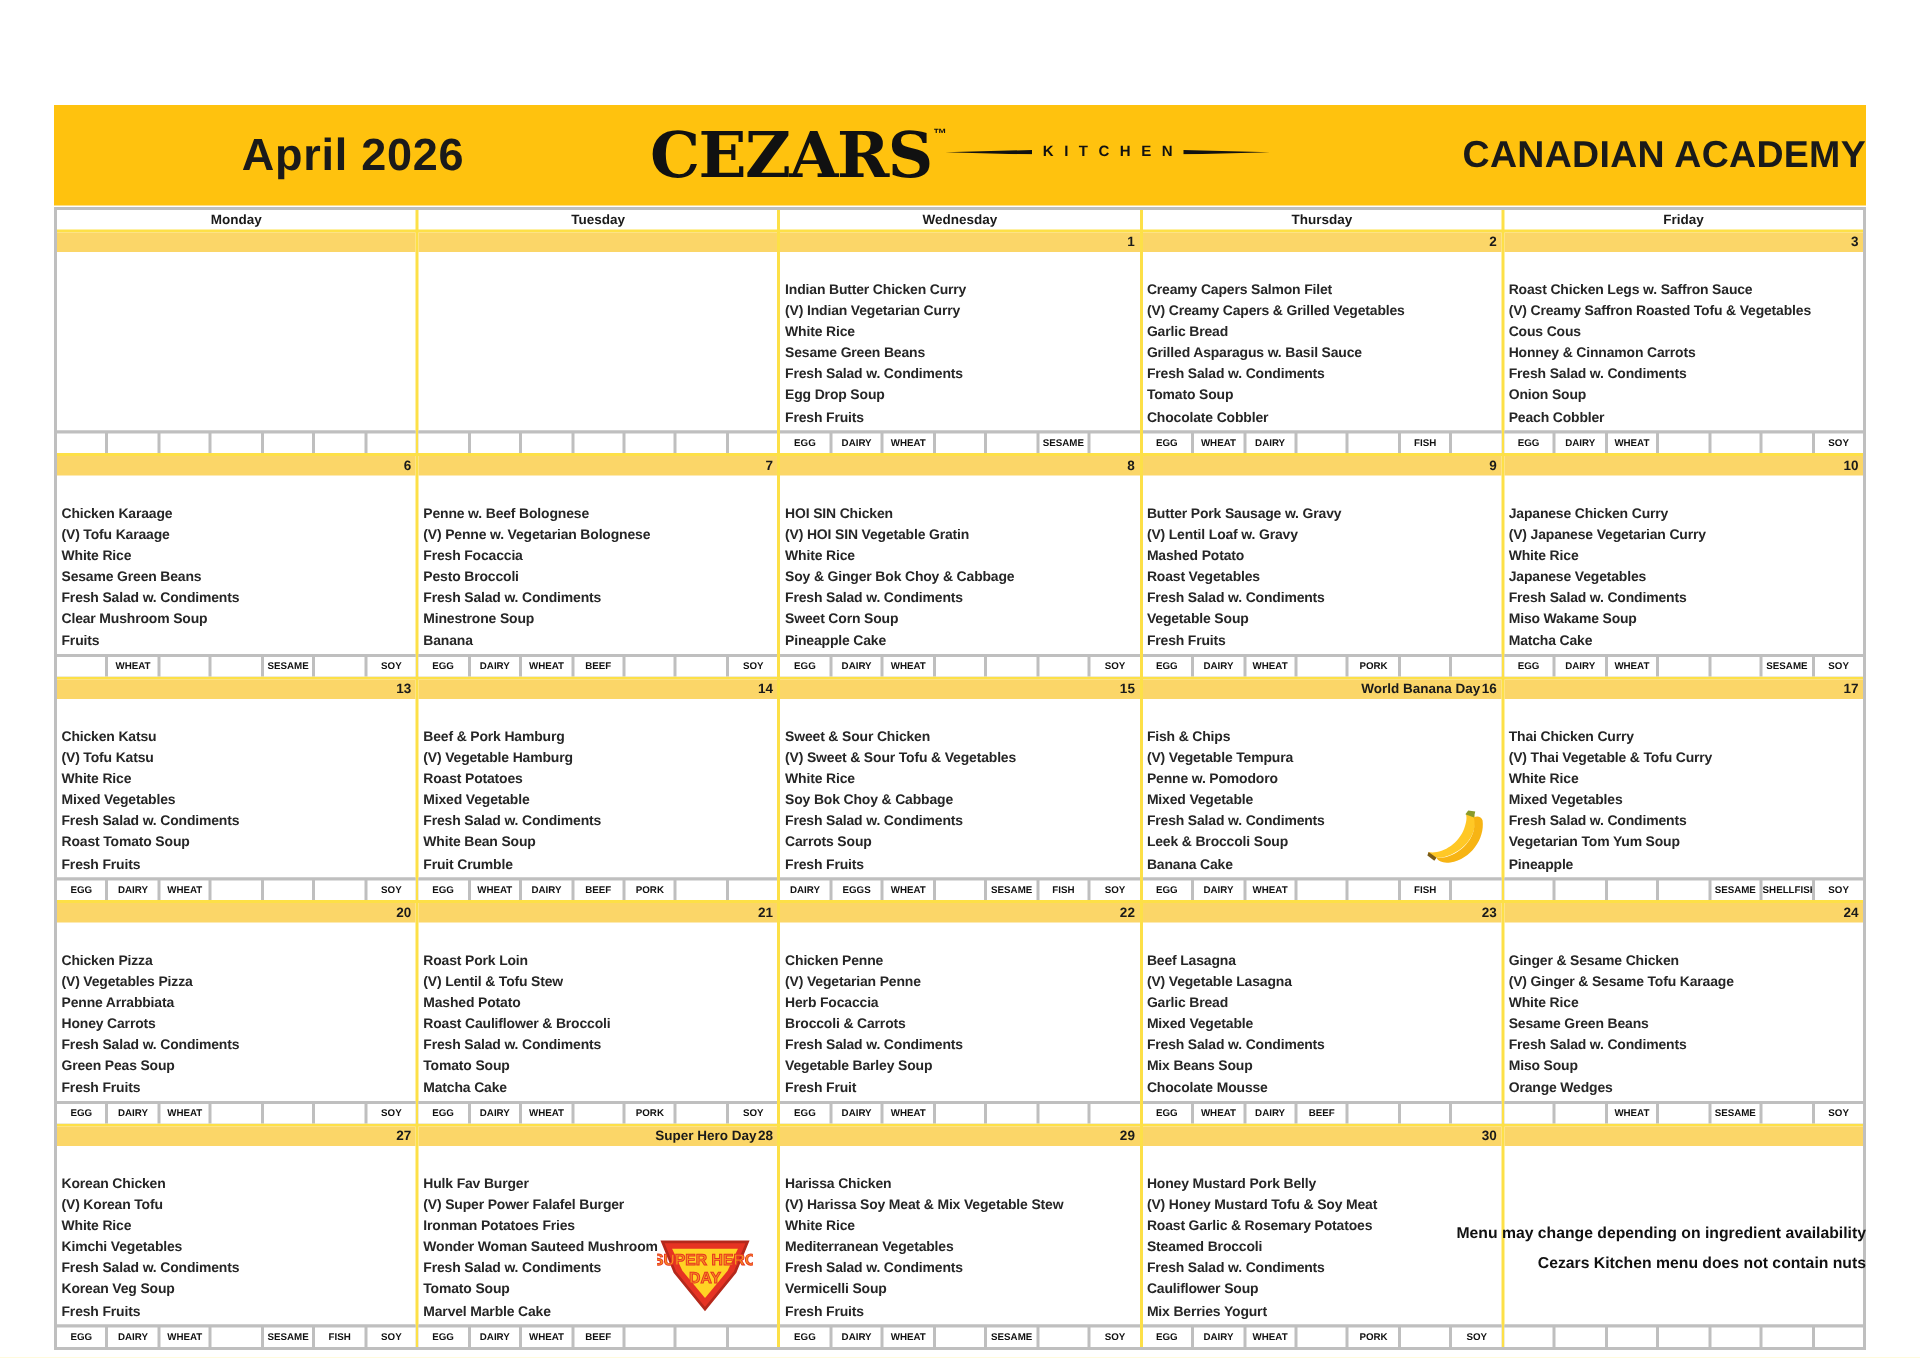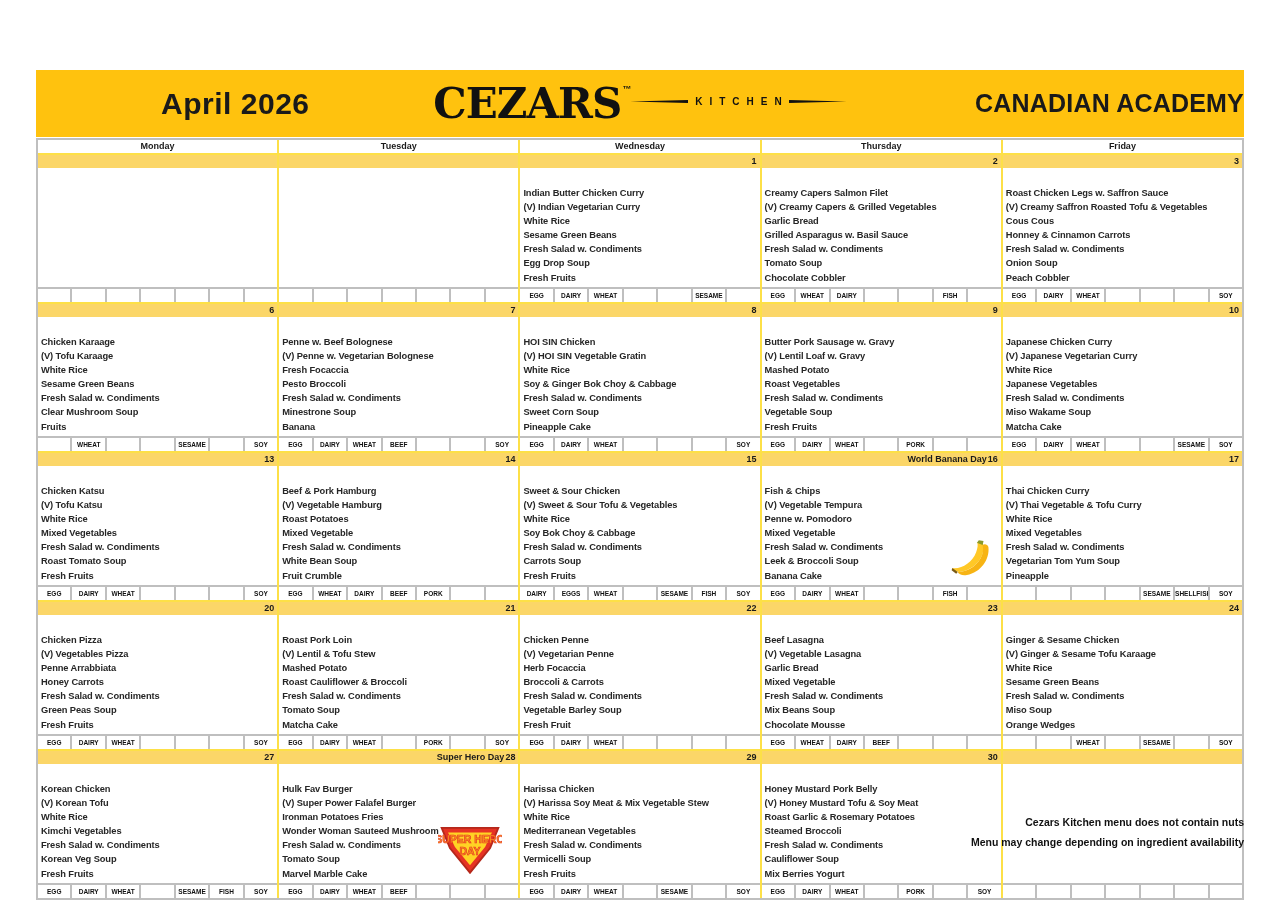--- a/index.html
+++ b/index.html
@@ -668,16 +668,16 @@
               <div class="allergen-slot"></div>
               <div class="allergen-slot"></div>
               <div class="allergen-slot"></div>
             </div>
           </div>
         </div>
       </div>
   </div>
 
   <div class="footer">
+    <div class="line">Menu may change depending on ingredient availability</div>
     <div class="line">Cezars Kitchen menu does not contain nuts</div>
-    <div class="line">Menu may change depending on ingredient availability</div>
   </div>
 </div>
 
 </body></html>

